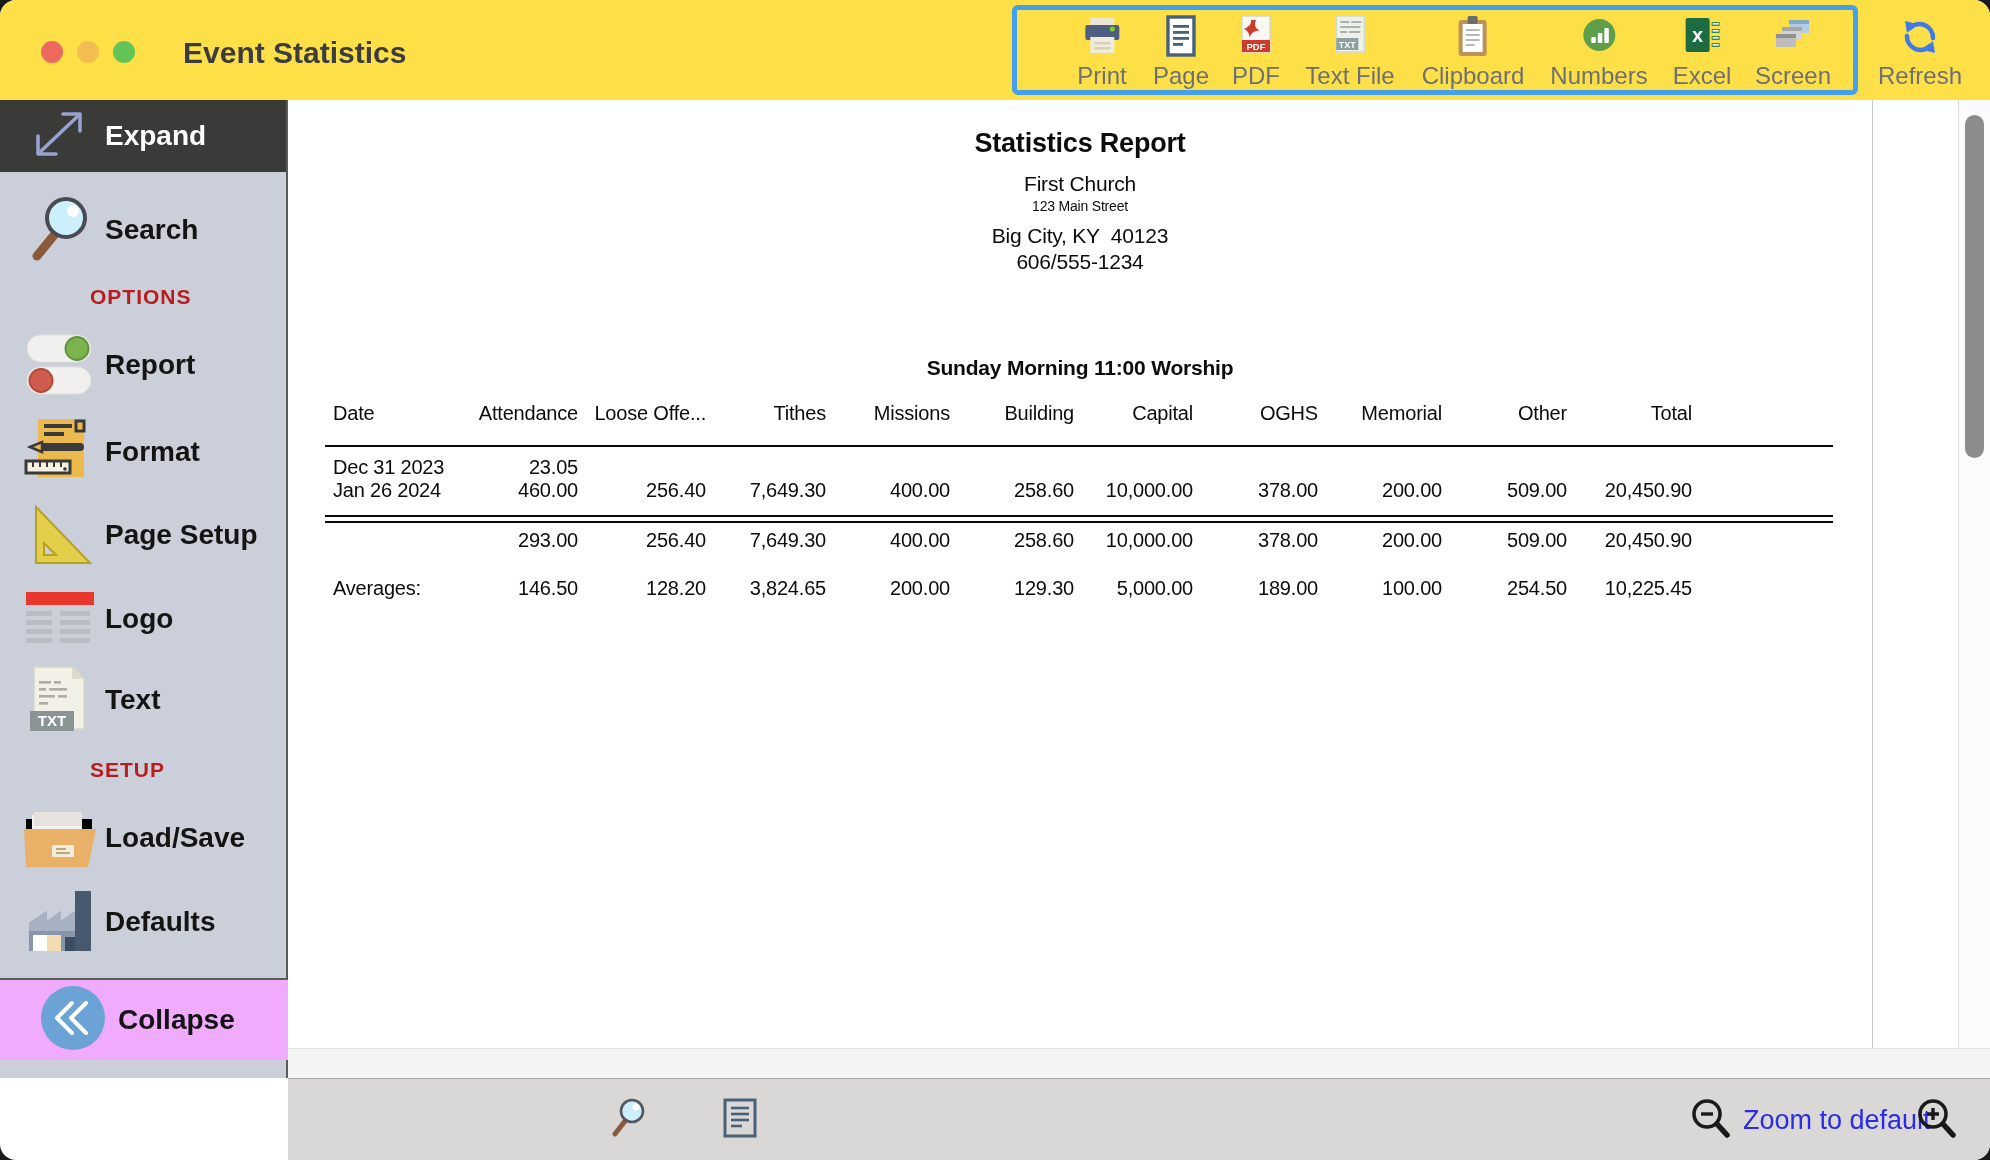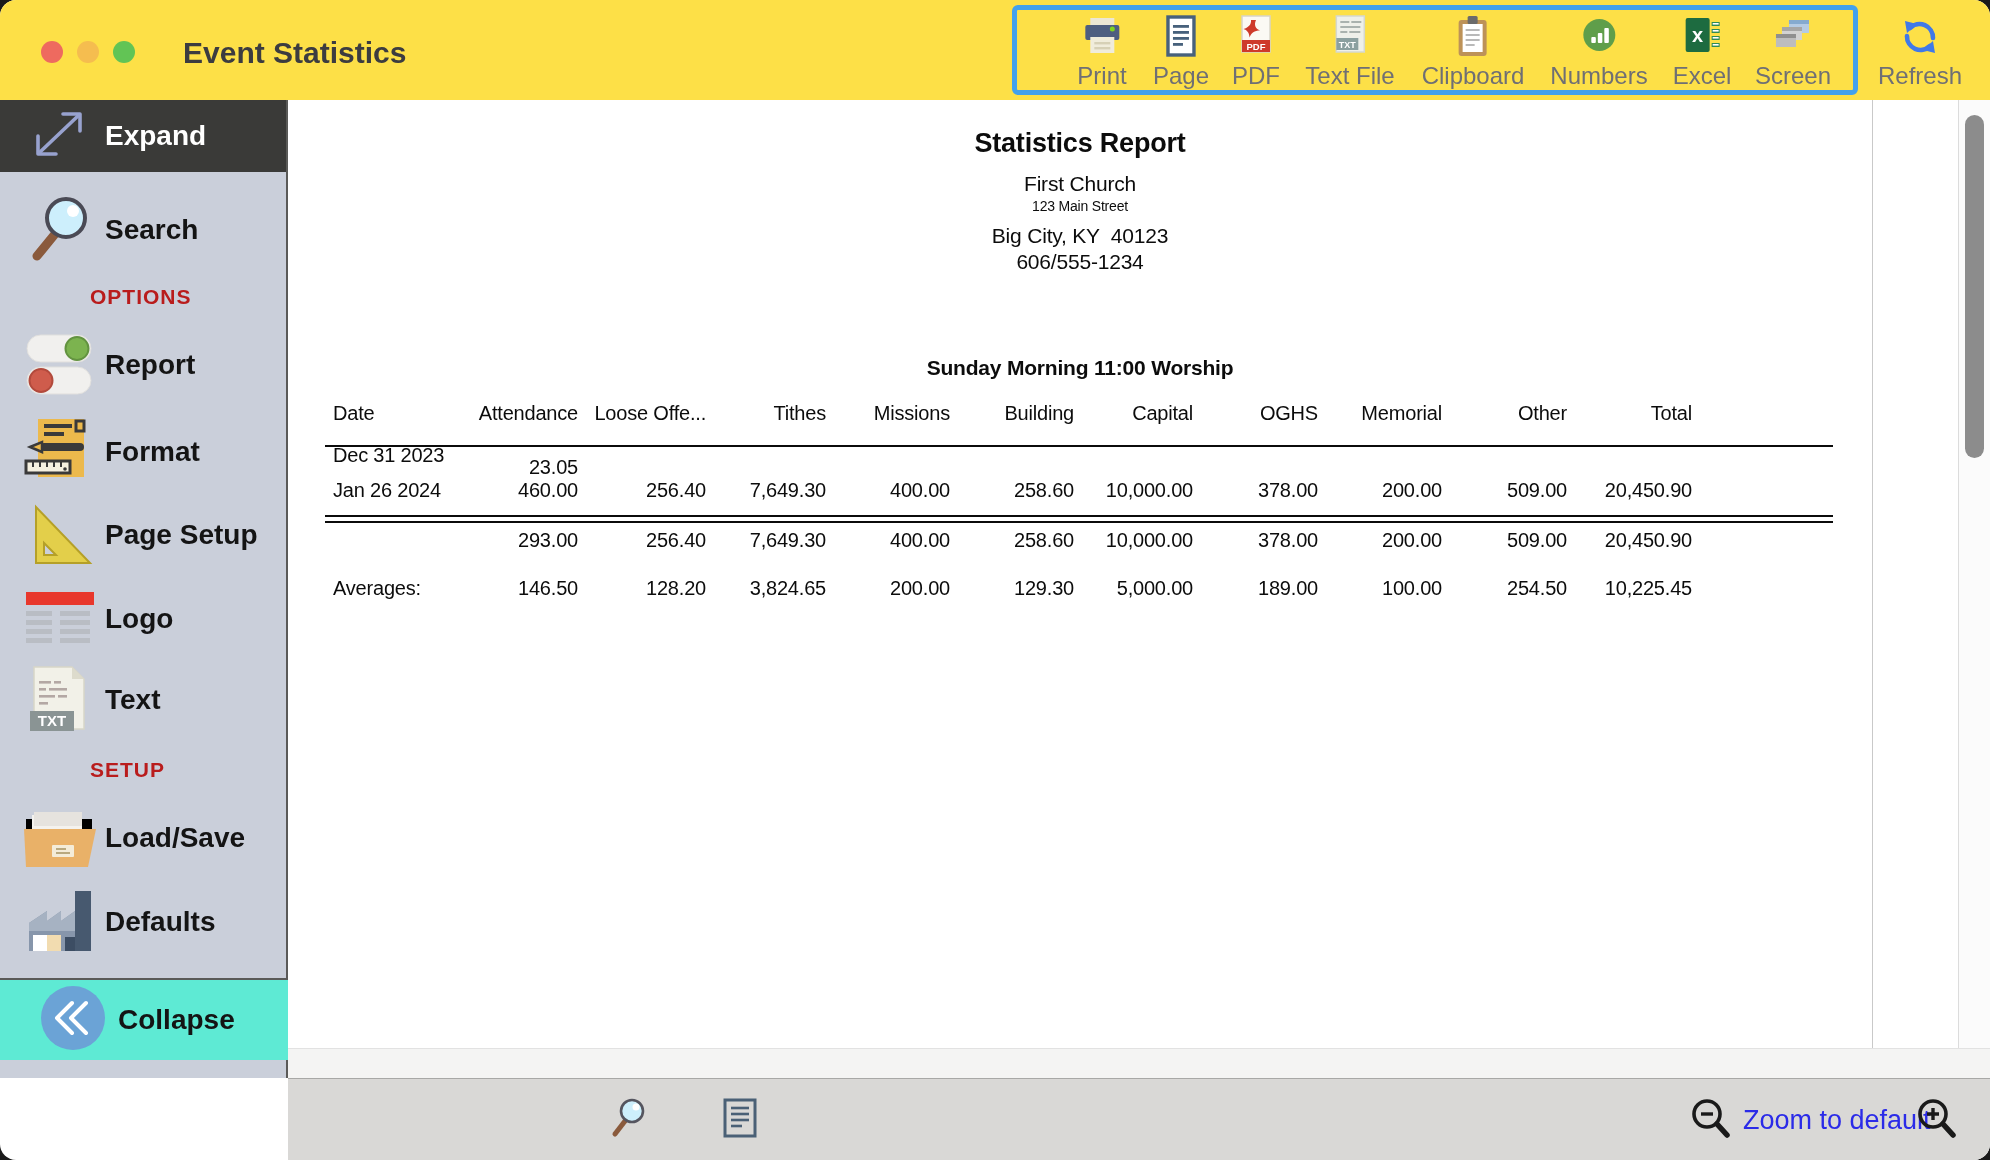--- a/index.html
+++ b/index.html
@@ -17,21 +17,21 @@
   .tb-item .ticon{display:block;height:46px;}
   .tb-item .tlabel{display:block;margin-top:2px;font-size:24px;color:#6f6f74;white-space:nowrap;}
   
   .sidebar{position:absolute;left:0;top:100px;width:288px;height:978px;background:#cacfda;border-right:2px solid #5a5a58;box-sizing:border-box;}
   .expand-hdr{position:absolute;left:0;top:0;width:100%;height:86px;background:#3a3a38;}
   .side-row{position:absolute;left:0;width:100%;height:72px;}
   .side-row .sicon{position:absolute;left:12px;top:50%;transform:translateY(-50%);width:96px;display:flex;justify-content:center;}
   .side-row .slabel{position:absolute;left:105px;top:50%;transform:translateY(-50%);font-size:28px;font-weight:bold;color:#141414;white-space:nowrap;}
   .expand-hdr .slabel{color:#ffffff;}
   .sec-label{position:absolute;left:90px;transform:translateY(-50%);font-size:21px;font-weight:bold;color:#b91c1c;letter-spacing:1px;}
-  .collapse-row{position:absolute;left:0;top:978px;width:339px;height:82px;background:#5eead4;border-top:2px solid #5a5a58;border-right:2px solid #5a5a58;box-sizing:border-box;}
+  .collapse-row{position:absolute;left:0;top:978px;width:339px;height:82px;background:#f0abfc;border-top:2px solid #5a5a58;border-right:2px solid #5a5a58;box-sizing:border-box;}
   .collapse-row .sicon{position:absolute;left:40px;top:50%;transform:translateY(-50%);}
   .collapse-row .slabel{position:absolute;left:118px;top:50%;transform:translateY(-50%);font-size:28px;font-weight:bold;color:#141414;}
   
   .main{position:absolute;left:288px;top:100px;width:1702px;height:948px;background:#ffffff;}
   .paper{position:absolute;left:0;top:0;width:1584px;height:948px;background:#ffffff;border-right:1px solid #c9c9c9;color:#0c0c0c;}
   .rpt-line{position:absolute;left:0;width:1584px;text-align:center;white-space:pre;letter-spacing:-0.2px;}
   .rule{position:absolute;left:37px;width:1508px;height:2px;background:#0b0b0b;}
   .cell{position:absolute;height:26px;font-size:20px;letter-spacing:-0.2px;white-space:nowrap;}
   .cell.right{text-align:right;width:220px;}
   
@@ -331,21 +331,21 @@
           <span class="cell right" style="top: 302px; right: 1294px;">Attendance</span>
           <span class="cell right" style="top: 302px; right: 1166px;">Loose Offe...</span>
           <span class="cell right" style="top: 302px; right: 1046px;">Tithes</span>
           <span class="cell right" style="top: 302px; right: 922px;">Missions</span>
           <span class="cell right" style="top: 302px; right: 798px;">Building</span>
           <span class="cell right" style="top: 302px; right: 679px;">Capital</span>
           <span class="cell right" style="top: 302px; right: 554px;">OGHS</span>
           <span class="cell right" style="top: 302px; right: 430px;">Memorial</span>
           <span class="cell right" style="top: 302px; right: 305px;">Other</span>
           <span class="cell right" style="top: 302px; right: 180px;">Total</span>
-          <span class="cell" style="top: 344px; left: 45px;">Dec 31 2023</span>
+          <span class="cell" style="top: 356px; left: 45px;">Dec 31 2023</span>
           <span class="cell right" style="top: 356px; right: 1294px;">23.05</span>
           <span class="cell" style="top: 379px; left: 45px;">Jan 26 2024</span>
           <span class="cell right" style="top: 379px; right: 1294px;">460.00</span>
           <span class="cell right" style="top: 379px; right: 1166px;">256.40</span>
           <span class="cell right" style="top: 379px; right: 1046px;">7,649.30</span>
           <span class="cell right" style="top: 379px; right: 922px;">400.00</span>
           <span class="cell right" style="top: 379px; right: 798px;">258.60</span>
           <span class="cell right" style="top: 379px; right: 679px;">10,000.00</span>
           <span class="cell right" style="top: 379px; right: 554px;">378.00</span>
           <span class="cell right" style="top: 379px; right: 430px;">200.00</span>

